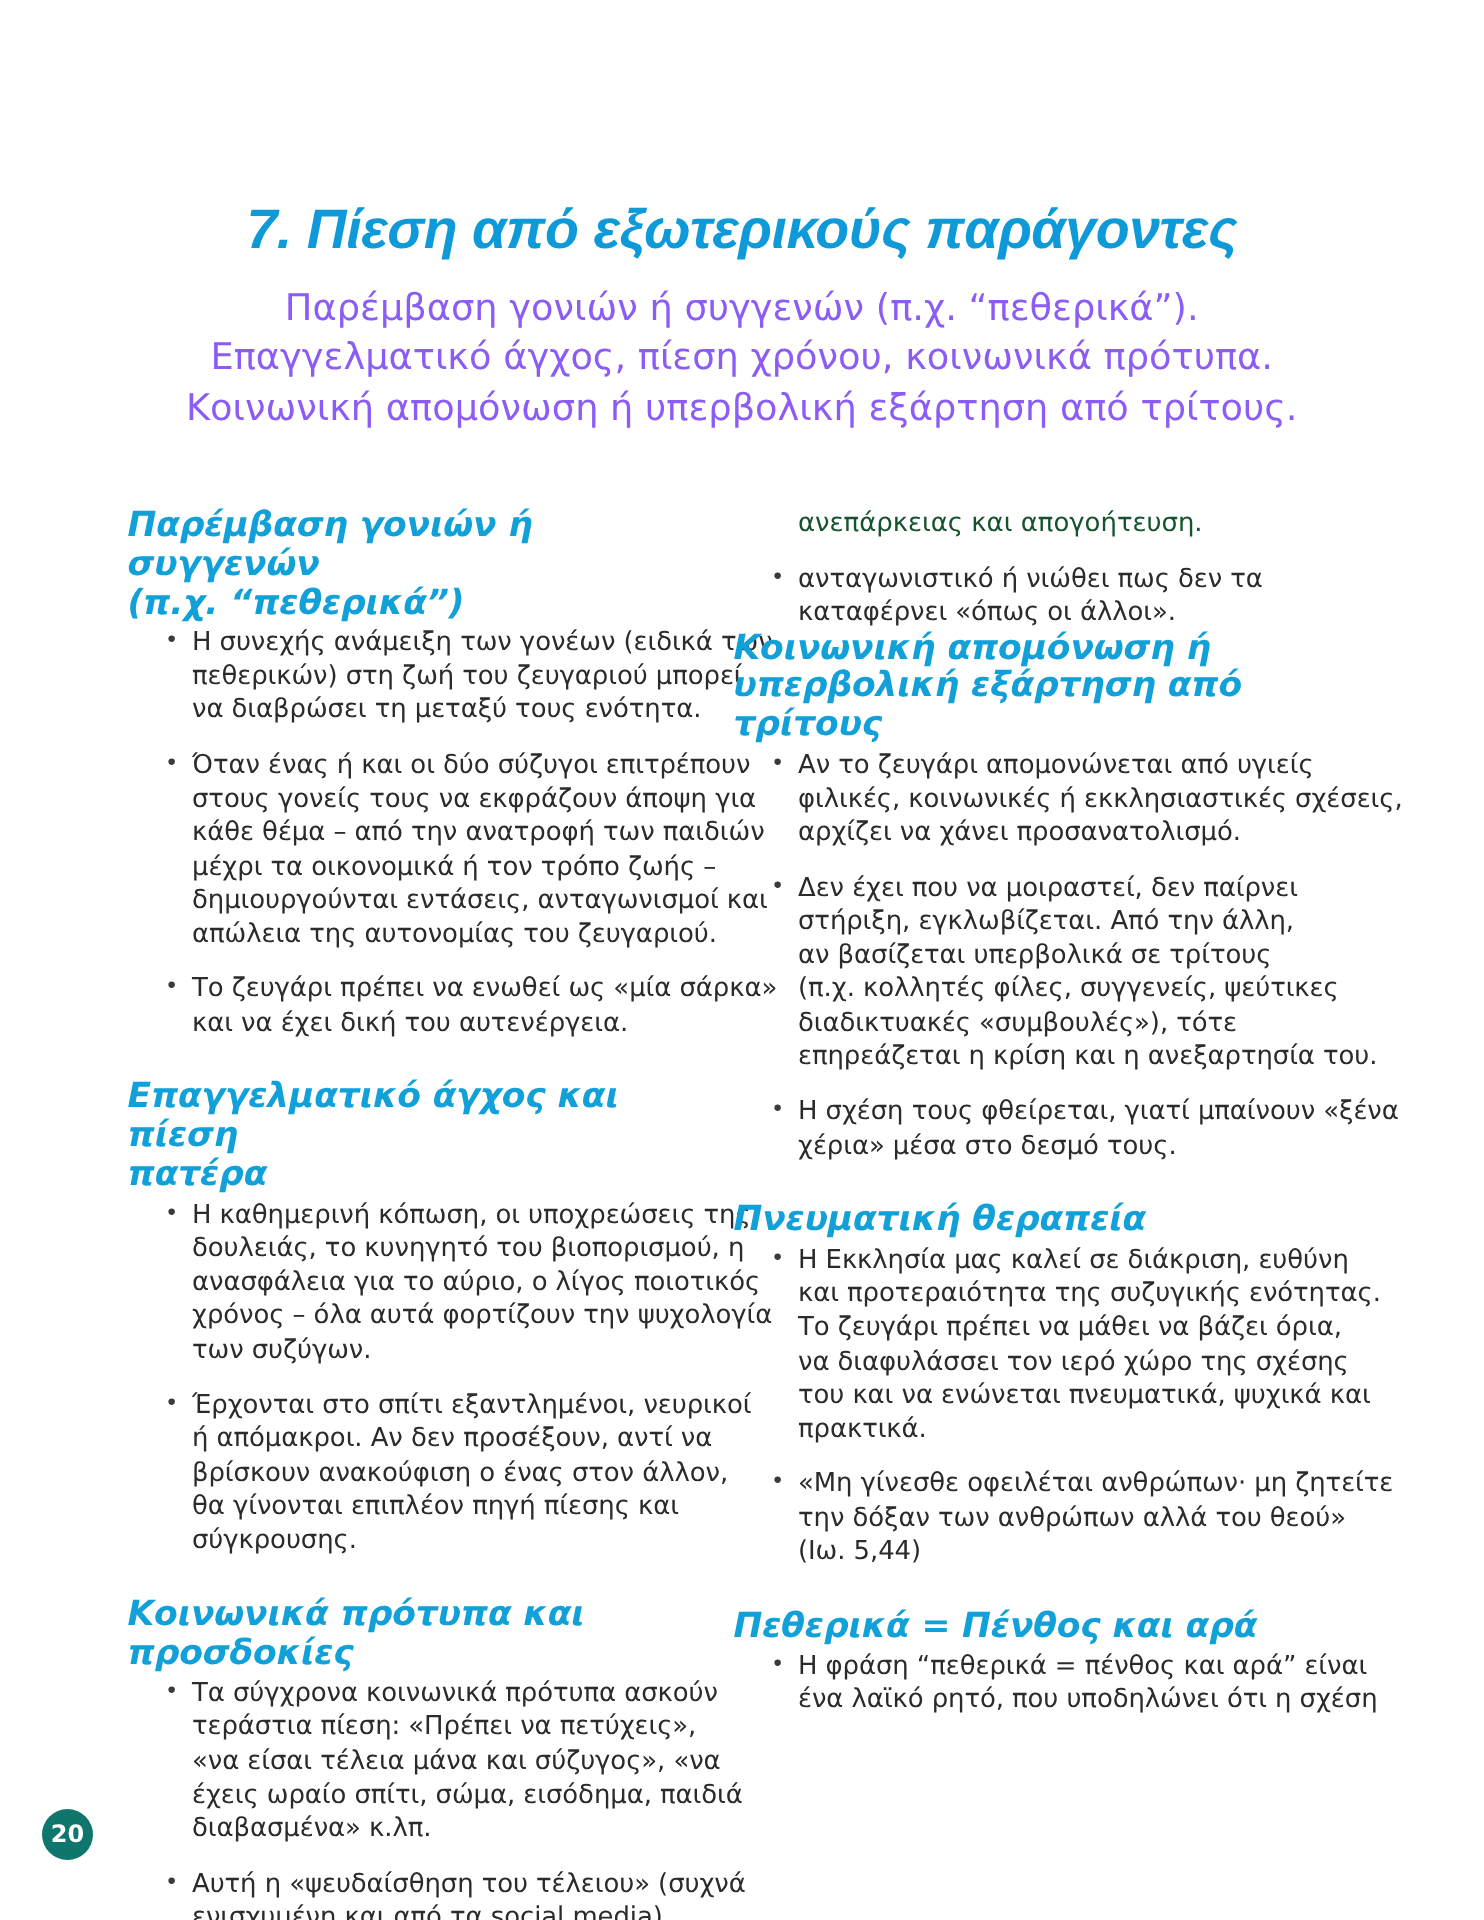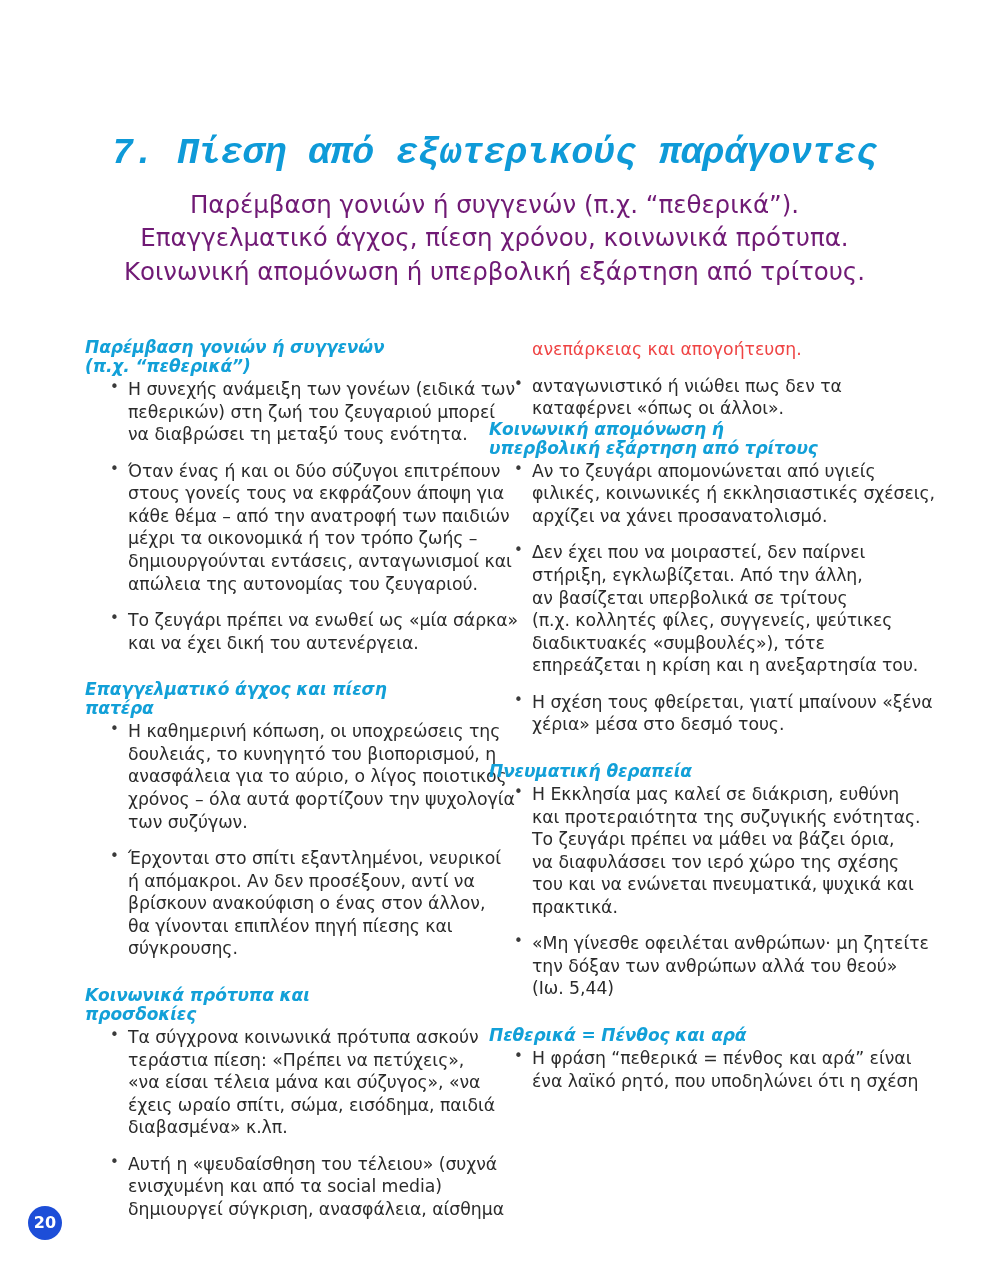--- a/index.html
+++ b/index.html
@@ -23,36 +23,36 @@
 
   
   .header {
     position: absolute;
     left: 0;
     top: 132px;
     width: 989px;
     text-align: center;
   }
   .doc-title {
-    font-family: Liberation Mono, monospace;
+    font-family: Liberation Sans, sans-serif;
     font-size: 37px;
     font-weight: 700;
     font-style: italic;
     letter-spacing: -0.3px;
     color: #0e9ad8;
     margin: 0;
     line-height: 1.15;
   }
   .subtitle {
     margin: 13px auto 0 auto;
     width: 760px;
     font-size: 24.5px;
     font-weight: 400;
     line-height: 1.38;
-    color: #701a75;
+    color: #8b5cf6;
   }
   .subtitle div { white-space: nowrap; }
 
   
   .columns {
     position: absolute;
     left: 0;
     top: 338px;
     width: 989px;
     height: 850px;
@@ -61,21 +61,21 @@
     position: absolute;
     top: 0;
     width: 370px;
   }
   .col-left  { left: 85px; }
   .col-right { left: 489px; }
 
   
   .sec-heading {
     color: #12a0d8;
-    font-size: 17px;
+    font-size: 23px;
     font-weight: 700;
     font-style: italic;
     line-height: 1.12;
     letter-spacing: -0.1px;
     margin: 0 0 2px 0;
   }
 
   .section { margin-bottom: 0; }
   .section + .section { margin-top: 26px; }
 
@@ -105,32 +105,32 @@
     color: #3a3a3a;
   }
   .li-line { display: block; white-space: nowrap; }
 
   
   .cont {
     padding-left: 43px;
     margin: 0 0 14px 0;
     font-size: 17.3px;
     line-height: 1.305;
-    color: #ef4444;
+    color: #14532d;
   }
 
   
   .page-badge {
     position: absolute;
     left: 28px;
     top: 1206px;
     width: 34px;
     height: 34px;
     border-radius: 50%;
-    background: #1d4ed8;
+    background: #0f766e;
     color: #ffffff;
     font-size: 16px;
     font-weight: 700;
     display: flex;
     align-items: center;
     justify-content: center;
     line-height: 1;
   }
 </style>
 </head>

